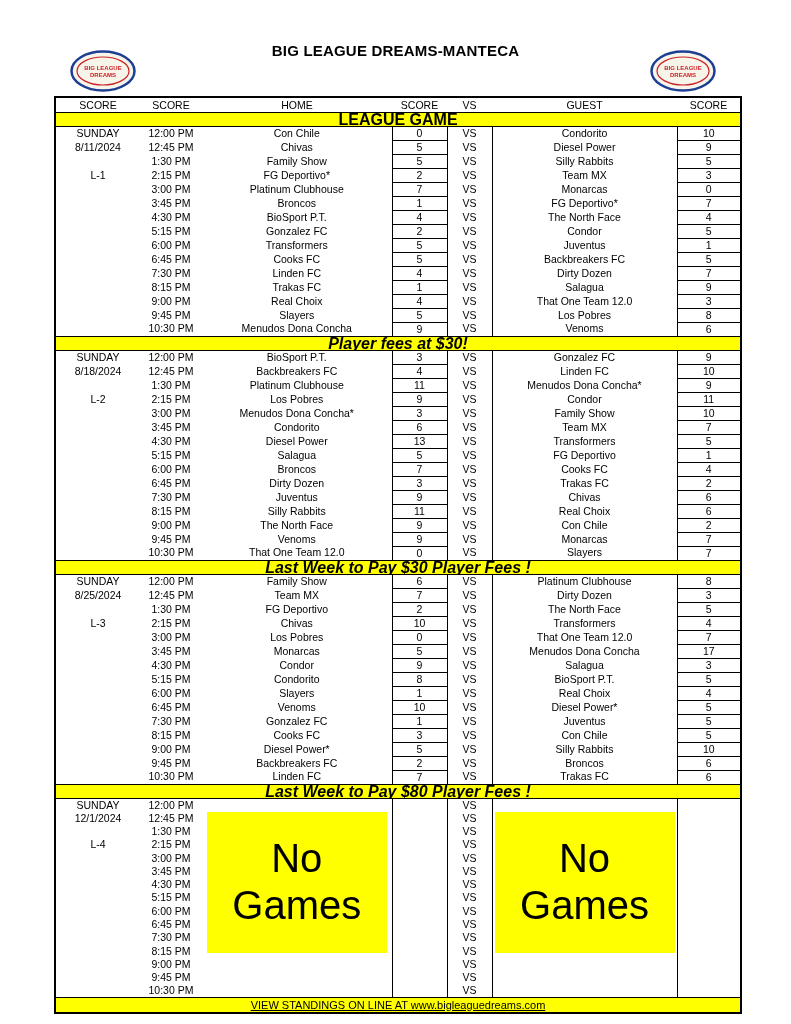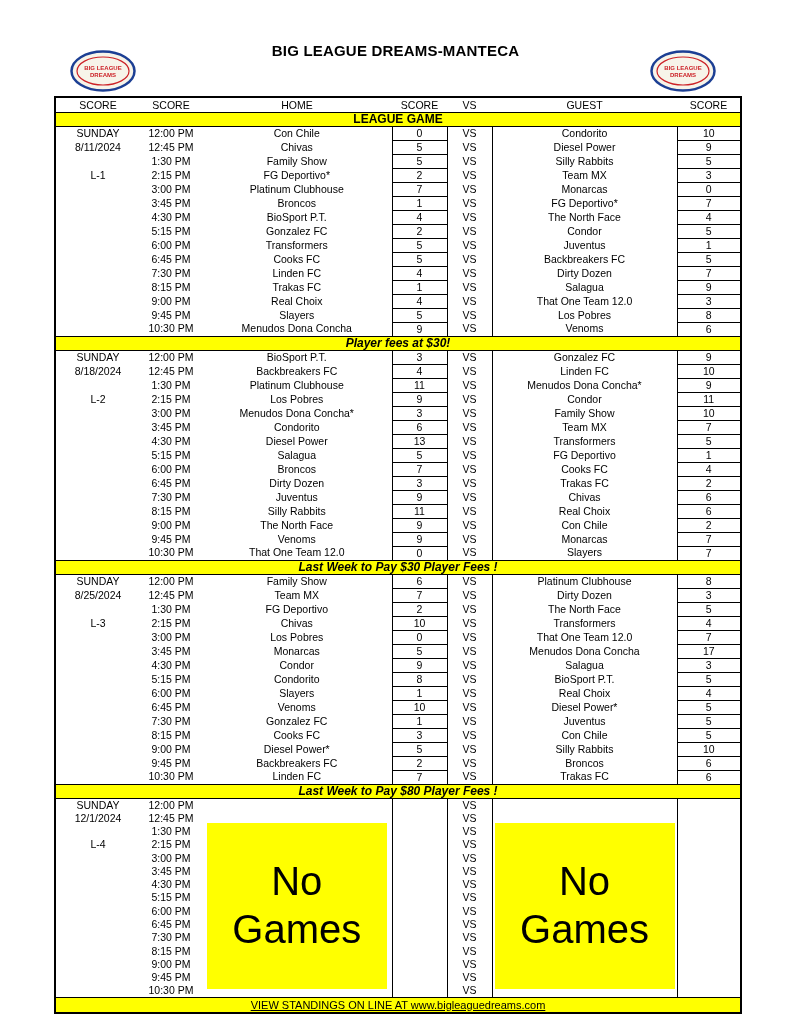--- a/index.html
+++ b/index.html
@@ -14,32 +14,32 @@
   .logo { position: absolute; top: 50px; width: 66px; height: 42px; }
   .logo-left { left: 70px; }
   .logo-right { left: 650px; }
 
   table.schedule { position: absolute; top: 96px; left: 54px; width: 686px;
     border-collapse: collapse; table-layout: fixed; border: 2px solid #000; }
   .schedule th { font-weight: normal; font-size: 10.5px; height: 15px; padding: 0; text-align: center; }
   .schedule td { font-size: 10.5px; height: 13.3px; line-height: 13px; padding: 0;
     text-align: center; white-space: nowrap; overflow: hidden; }
 
-  td.banner-cell { background: #FFFF00; font-weight: bold; font-style: italic; font-size: 12px;
+  td.banner-cell { background: #FFFF00; font-weight: bold; font-style: italic; font-size: 16px;
     border-top: 1px solid #000; border-bottom: 1px solid #000; }
   td.banner-cell.banner-plain { font-style: normal; }
 
   td.col-score { border-left: 1px solid #000; border-right: 1px solid #000; }
   td.col-score.filled { border-bottom: 1px solid #000; }
   td.col-vs { border-left: 1px solid #000; border-right: 1px solid #000; }
 
   td.footer-cell { background: #FFFF00; border-top: 1px solid #000; height: 15px; font-size: 11px; text-decoration: underline; }
 
   td.no-games-cell { vertical-align: top; }
-  .no-games-box { background: #FFFF00; width: 180px; height: 166px; margin: 24px auto 0 auto;
+  .no-games-box { background: #FFFF00; width: 180px; height: 141px; margin: 13px auto 0 auto;
     display: flex; align-items: center; justify-content: center; text-align: center;
     font-size: 40px; line-height: 1.18; white-space: pre-line; }
 </style>
 </head>
 <body>
 
 <div class="page">
 
   <svg class="logo logo-left" viewBox="0 0 66 42">
     <ellipse cx="33" cy="21" rx="31.5" ry="19.5" fill="#f7f4e9" stroke="#1c3f94" stroke-width="2.5"></ellipse>

